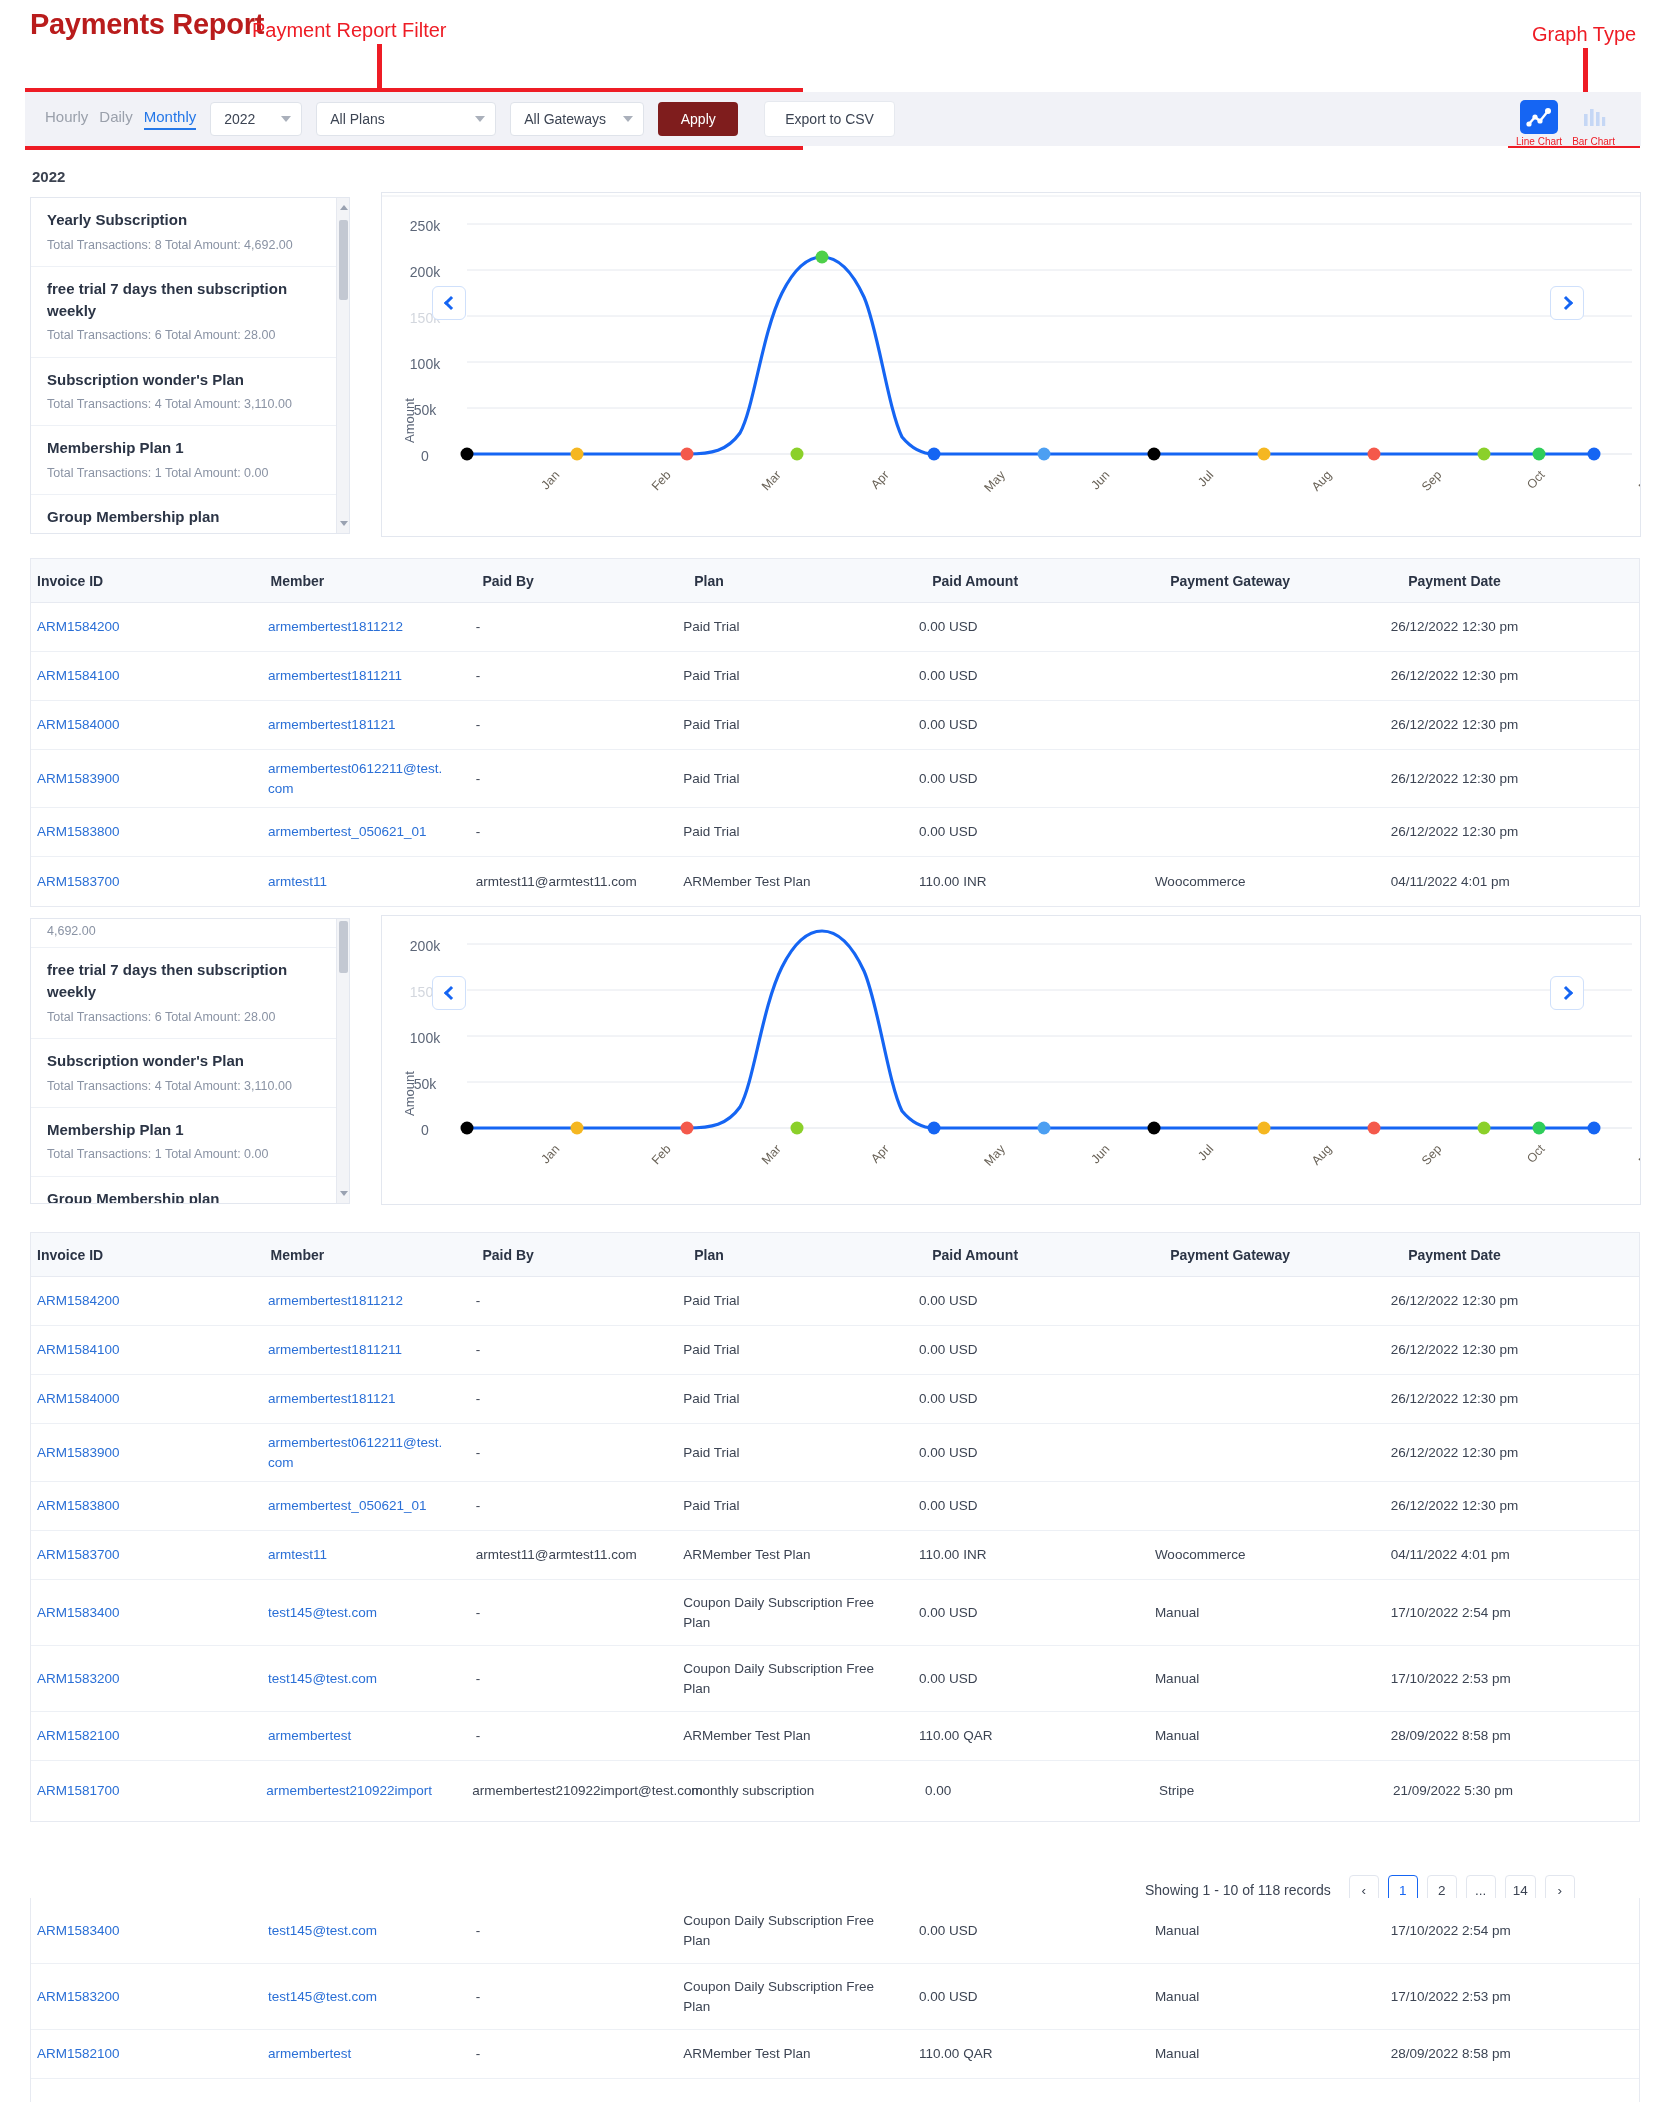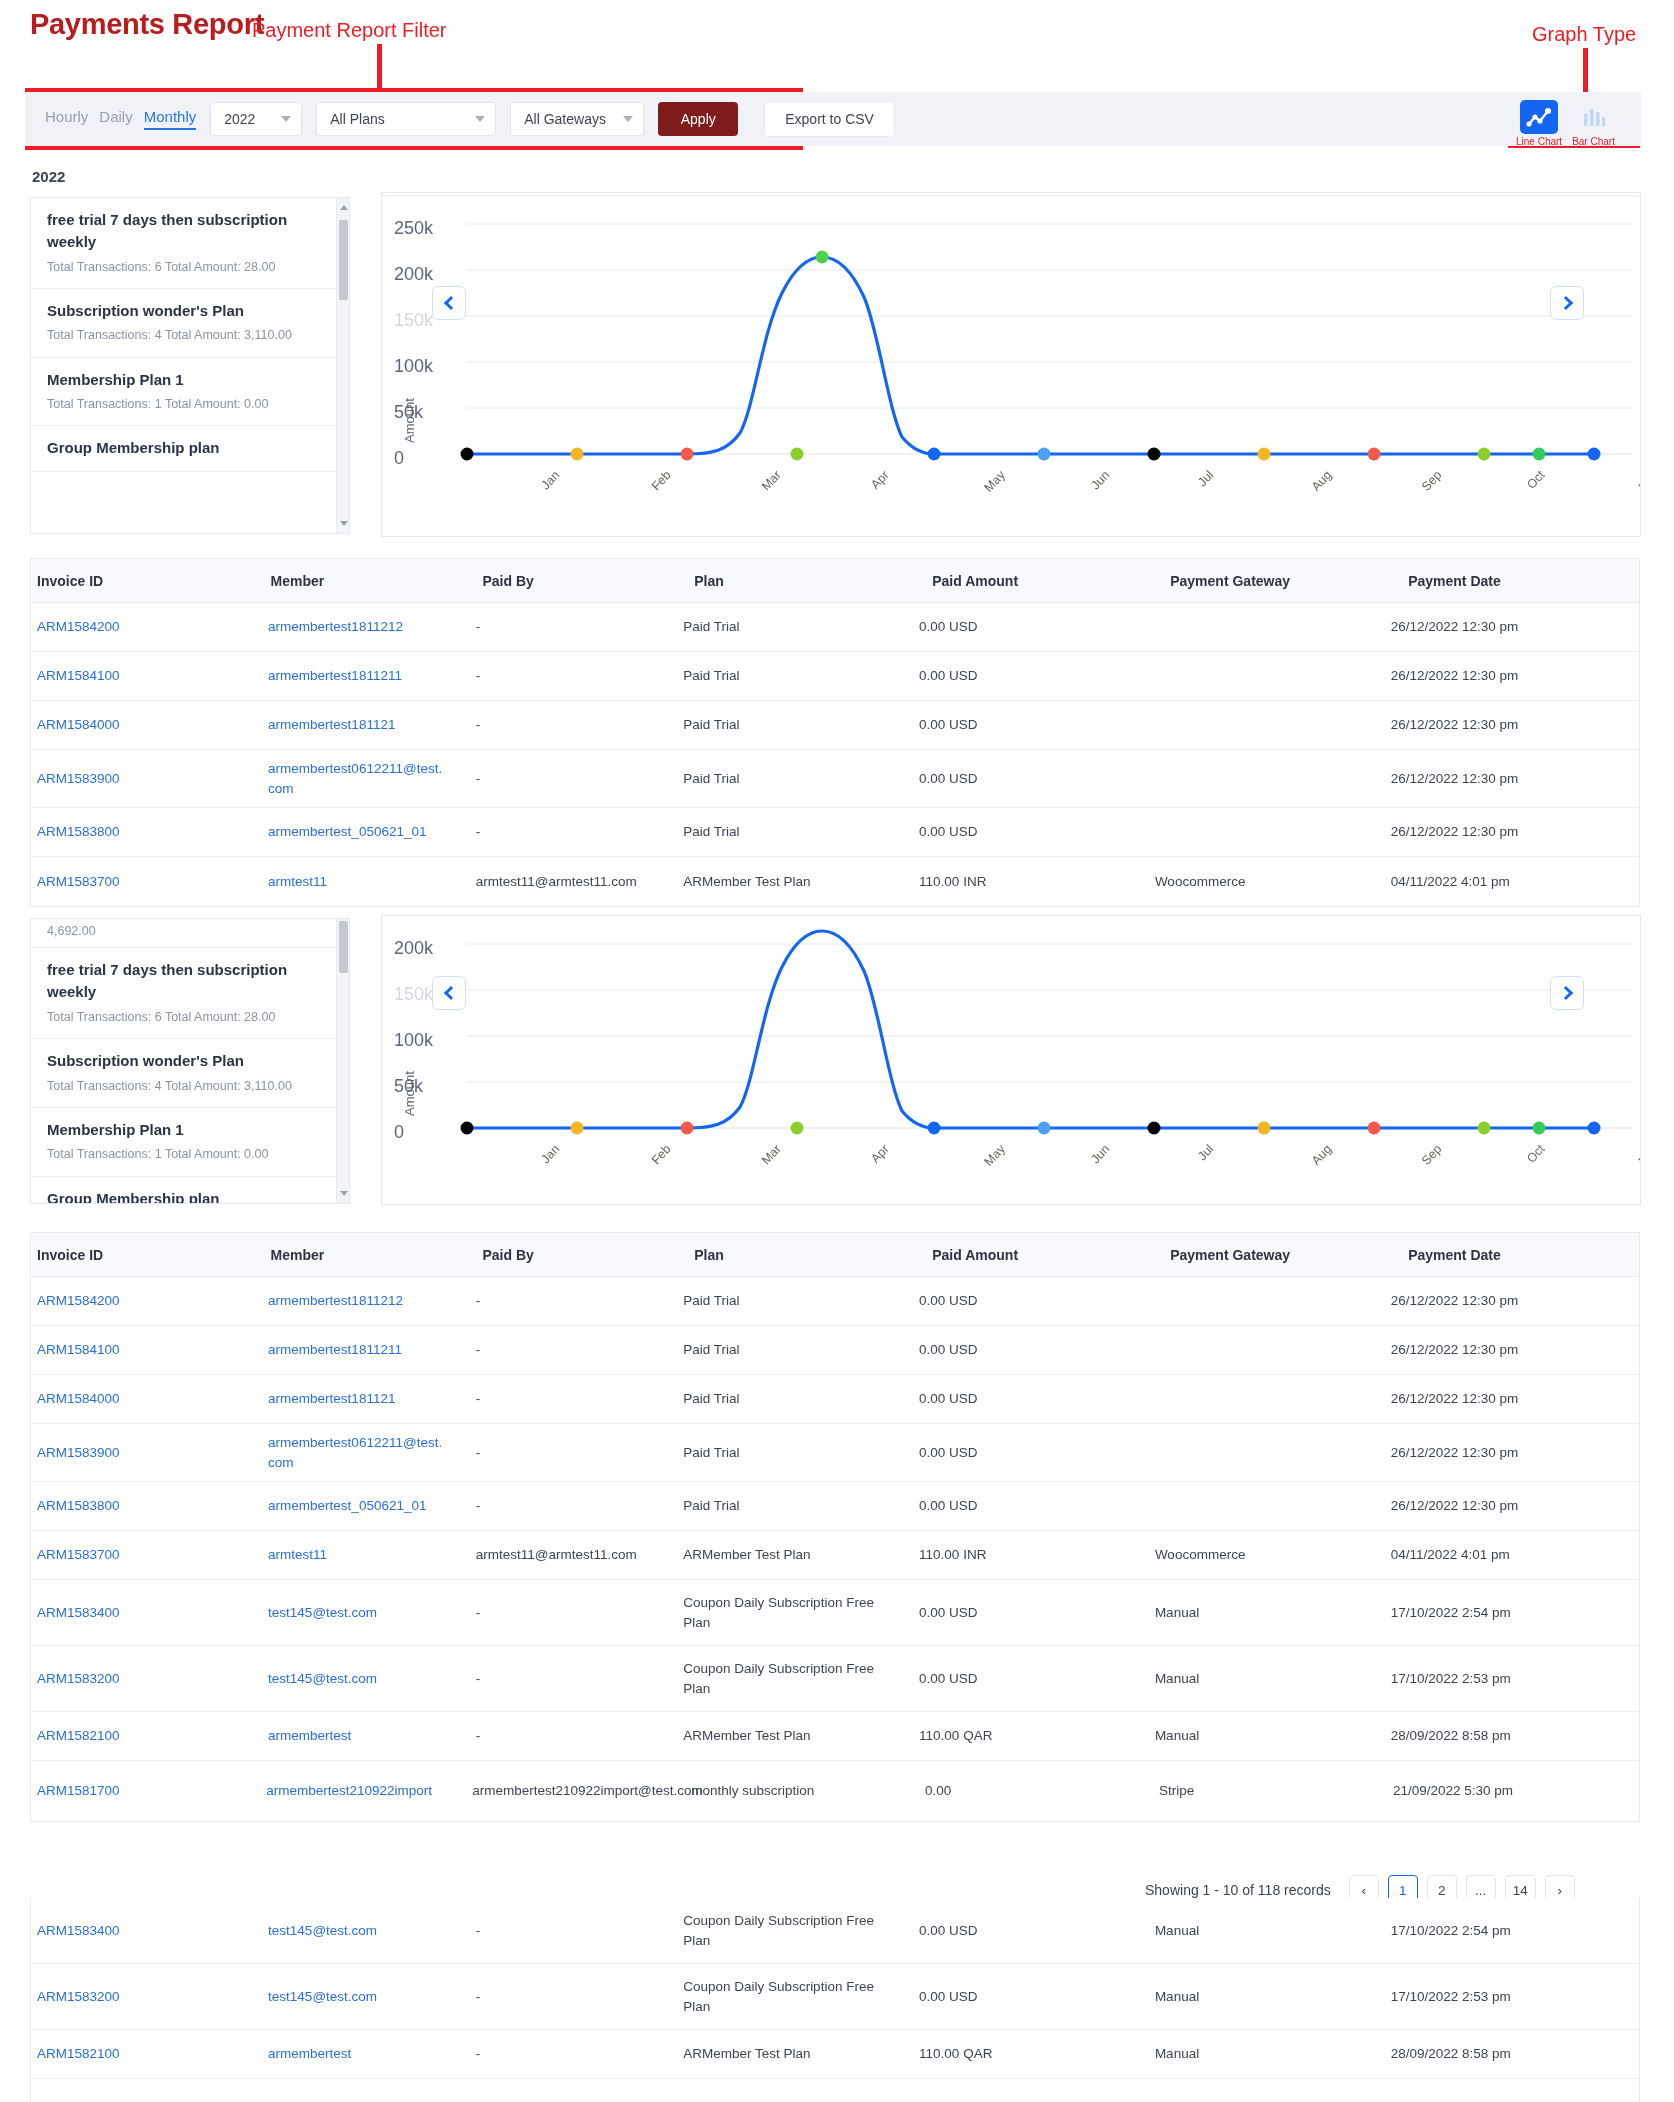--- a/index.html
+++ b/index.html
@@ -104,21 +104,21 @@
     display:flex; align-items:center; justify-content:center; cursor:pointer; z-index:4;
   }
   .chev{ width:10px;height:10px; border-top:3px solid #1565f3; border-right:3px solid #1565f3; }
   .chev.l{ transform:rotate(-135deg); margin-left:3px;}
   .chev.r{ transform:rotate(45deg); margin-right:3px;}
 
   .ylab{
     position:absolute; font-size:13px; color:#5c6678;
     transform:rotate(-90deg); transform-origin:left top; white-space:nowrap;
   }
-  .ytick{ position:absolute; font-size:18px; color:#5c6678; text-align:left; }
+  .ytick{ position:absolute; font-size:14px; color:#5c6678; text-align:center; }
   .xtick{
     position:absolute; font-size:12.5px; color:#6a6358;
     transform:rotate(-47deg); transform-origin:right top; white-space:nowrap;
   }
 
   
   .tbl{ position:absolute; background:#fff; border:1px solid #e7eaf1; }
   .thead{ display:flex; background:#f7f9fc; border-bottom:1px solid #e7eaf1; height:44px; align-items:center;gap:36px;}
   .th{ font-size:14px; font-weight:bold; color:#2b3445; padding:0 6px; }
   .trow{ display:flex; align-items:center; border-bottom:1px solid #edf0f5; min-height:49px;gap:19px; }
@@ -195,20 +195,24 @@
         <rect x="21" y="11" width="3.2" height="9" fill="#c5d7f5"></rect>
       </svg>
     </div>
     <div class="gtype-cap">Bar Chart</div>
   </div>
 </div>
 
 <div class="year-caption">2022</div>
 
 <div class="planpanel" style="left:30px; top:197px; width:320px; height:337px;">
+  <div class="plan-item">
+    <div class="plan-name">Yearly Subscription</div>
+    <div class="plan-meta">Total Transactions: 8   Total Amount: 4,692.00</div>
+  </div>
   <div class="plan-item">
     <div class="plan-name">free trial 7 days then subscription weekly</div>
     <div class="plan-meta">Total Transactions: 6   Total Amount: 28.00</div>
   </div>
   <div class="plan-item">
     <div class="plan-name">Subscription wonder's Plan</div>
     <div class="plan-meta">Total Transactions: 4   Total Amount: 3,110.00</div>
   </div>
   <div class="plan-item">
     <div class="plan-name">Membership Plan 1</div>

